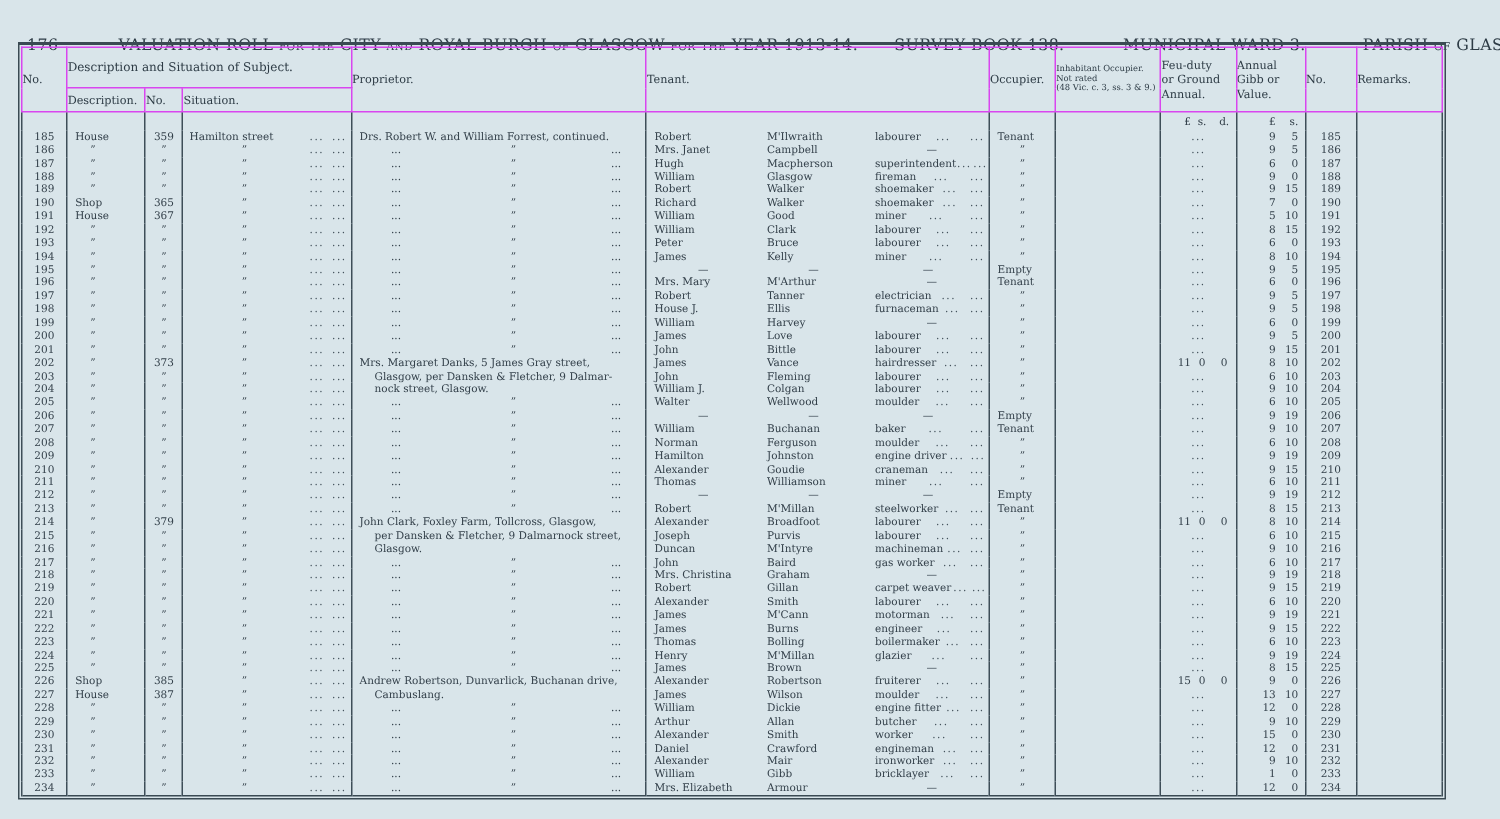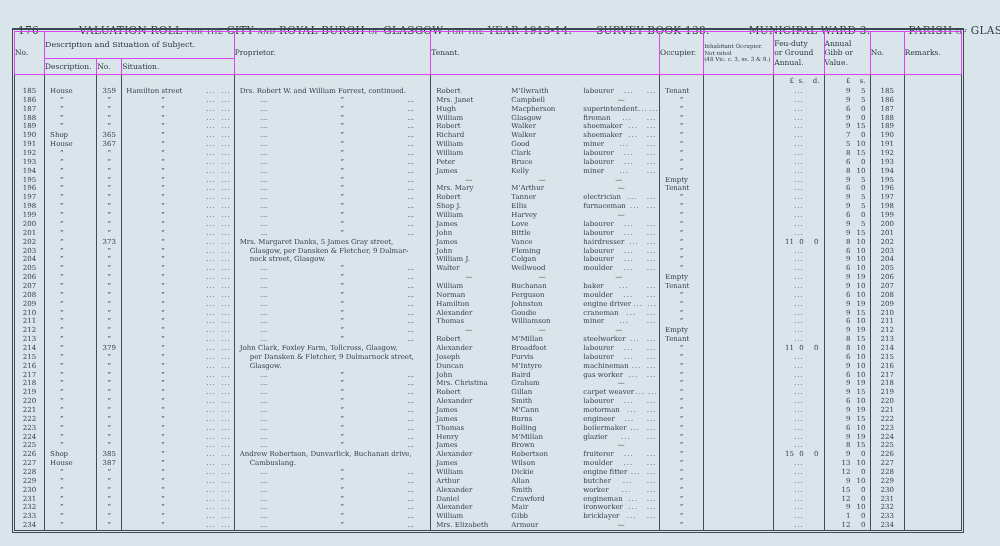--- a/index.html
+++ b/index.html
@@ -762,21 +762,21 @@
           </td>
           <td>
             <div class="flex">
               <span class="pd1">...</span>
               <span class="pd2">”</span>
               <span class="pd3">...</span>
             </div>
           </td>
           <td>
             <div class="flex">
-              <span class="tf">Shop J.</span>
+              <span class="tf">House J.</span>
               <span class="ts">Ellis</span>
               <div class="to">
                 <span class="w">furnaceman</span>
                 <span class="ldr">...</span>
                 <span class="ldr">...</span>
               </div>
             </div>
           </td>
           <td class="cen"><span>”</span></td>
           <td></td>

